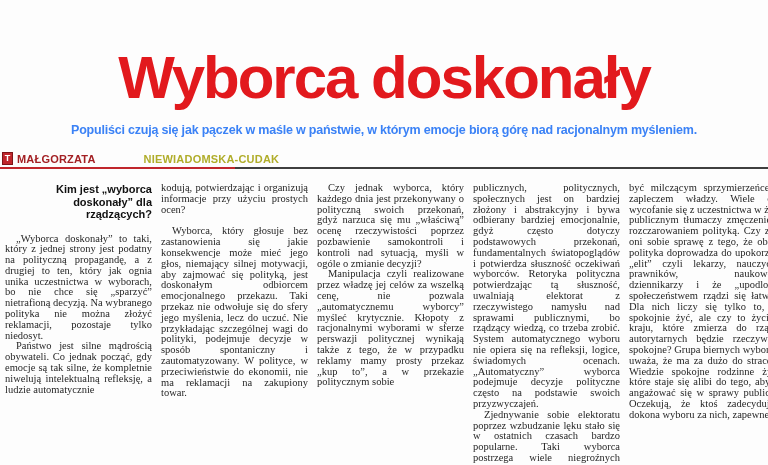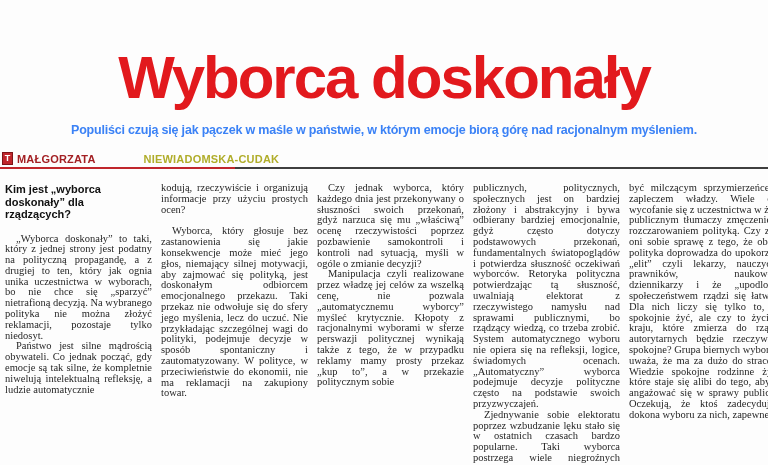--- a/index.html
+++ b/index.html
@@ -51,21 +51,21 @@
     color:#262626;
     font-size:10.5px; line-height:10.8px;
     text-align:justify;
   }
   .col { flex:0 0 147px; }
   .col:last-child { flex:0 0 158px; }
 
   .col-heading {
     font-family:"Liberation Sans", sans-serif;
     font-weight:700; font-size:11px; line-height:12.5px;
-    margin:0 0 13px 0; color:#101010; text-align:left;
+    margin:0 0 13px 0; color:#101010; text-align:right;
   }
 
   .para { margin:0; text-indent:11px; }
   .para.no-indent { text-indent:0; }
   .para.gap-after { margin-bottom:11px; }
 </style>
 </head>
 <body>
 
 <div class="page">
@@ -86,26 +86,26 @@
 
   <div class="columns">
 
     <div class="col">
       <h2 class="col-heading">Kim jest „wyborca doskonały” dla rządzących?</h2>
       <p class="para">„Wyborca doskonały” to taki, który z jednej strony jest podatny na polityczną propagandę, a z drugiej to ten, który jak ognia unika uczestnictwa w wyborach, bo nie chce się „sparzyć” nietrafioną decyzją. Na wybranego polityka nie można złożyć reklamacji, pozostaje tylko niedosyt.</p>
       <p class="para">Państwo jest silne mądrością obywateli. Co jednak począć, gdy emocje są tak silne, że kompletnie niwelują intelektualną refleksję, a ludzie automatycznie</p>
     </div>
 
     <div class="col">
-      <p class="para no-indent gap-after">kodują, rzeczywiście i organizują informacje przy użyciu prostych ocen?</p>
+      <p class="para no-indent gap-after">kodują, potwierdzając i organizują informacje przy użyciu prostych ocen?</p>
       <p class="para">Wyborca, który głosuje bez zastanowienia się jakie konsekwencje może mieć jego głos, niemający silnej motywacji, aby zajmować się polityką, jest doskonałym odbiorcem emocjonalnego przekazu. Taki przekaz nie odwołuje się do sfery jego myślenia, lecz do uczuć. Nie przykładając szczególnej wagi do polityki, podejmuje decyzje w sposób spontaniczny i zautomatyzowany. W polityce, w przeciwieństwie do ekonomii, nie ma reklamacji na zakupiony towar.</p>
     </div>
 
     <div class="col">
-      <p class="para">Czy jednak wyborca, który każdego dnia jest przekonywany o słuszności swoich przekonań, gdyż narzuca się mu „właściwą” ocenę rzeczywistości poprzez pozbawienie samokontroli i kontroli nad sytuacją, myśli w ogóle o zmianie decyzji?</p>
+      <p class="para">Czy jednak wyborca, który każdego dnia jest przekonywany o polityczną swoich przekonań, gdyż narzuca się mu „właściwą” ocenę rzeczywistości poprzez pozbawienie samokontroli i kontroli nad sytuacją, myśli w ogóle o zmianie decyzji?</p>
       <p class="para">Manipulacja czyli realizowane przez władzę jej celów za wszelką cenę, nie pozwala „automatycznemu wyborcy” myśleć krytycznie. Kłopoty z racjonalnymi wyborami w sferze perswazji politycznej wynikają także z tego, że w przypadku reklamy mamy prosty przekaz „kup to”, a w przekazie politycznym sobie</p>
     </div>
 
     <div class="col">
       <p class="para no-indent">publicznych, politycznych, społecznych jest on bardziej złożony i abstrakcyjny i bywa odbierany bardziej emocjonalnie, gdyż często dotyczy podstawowych przekonań, fundamentalnych światopoglądów i potwierdza słuszność oczekiwań wyborców. Retoryka polityczna potwierdzając tą słuszność, uwalniają elektorat z rzeczywistego namysłu nad sprawami publicznymi, bo rządzący wiedzą, co trzeba zrobić. System automatycznego wyboru nie opiera się na refleksji, logice, świadomych ocenach. „Automatyczny” wyborca podejmuje decyzje polityczne często na podstawie swoich przyzwyczajeń.</p>
       <p class="para">Zjednywanie sobie elektoratu poprzez wzbudzanie lęku stało się w ostatnich czasach bardzo popularne. Taki wyborca postrzega wiele niegroźnych sytuacji jako bardziej niebezpieczne</p>
     </div>
 
     <div class="col">
       <p class="para no-indent">być milczącym sprzymierzeńcem i zapleczem władzy. Wiele osób wycofanie się z uczestnictwa w życiu publicznym tłumaczy zmęczeniem i rozczarowaniem polityką. Czy zdają oni sobie sprawę z tego, że obecna polityka doprowadza do upokorzenia „elit” czyli lekarzy, nauczycieli, prawników, naukowców, dziennikarzy i że „upodlonym społeczeństwem rządzi się łatwiej”. Dla nich liczy się tylko to, aby spokojnie żyć, ale czy to życie w kraju, które zmierza do rządów autorytarnych będzie rzeczywiście spokojne? Grupa biernych wyborców uważa, że ma za dużo do stracenia. Wiedzie spokojne rodzinne życie, które staje się alibi do tego, aby nie angażować się w sprawy publiczne. Oczekują, że ktoś zadecyduje i dokona wyboru za nich, zapewne</p>

